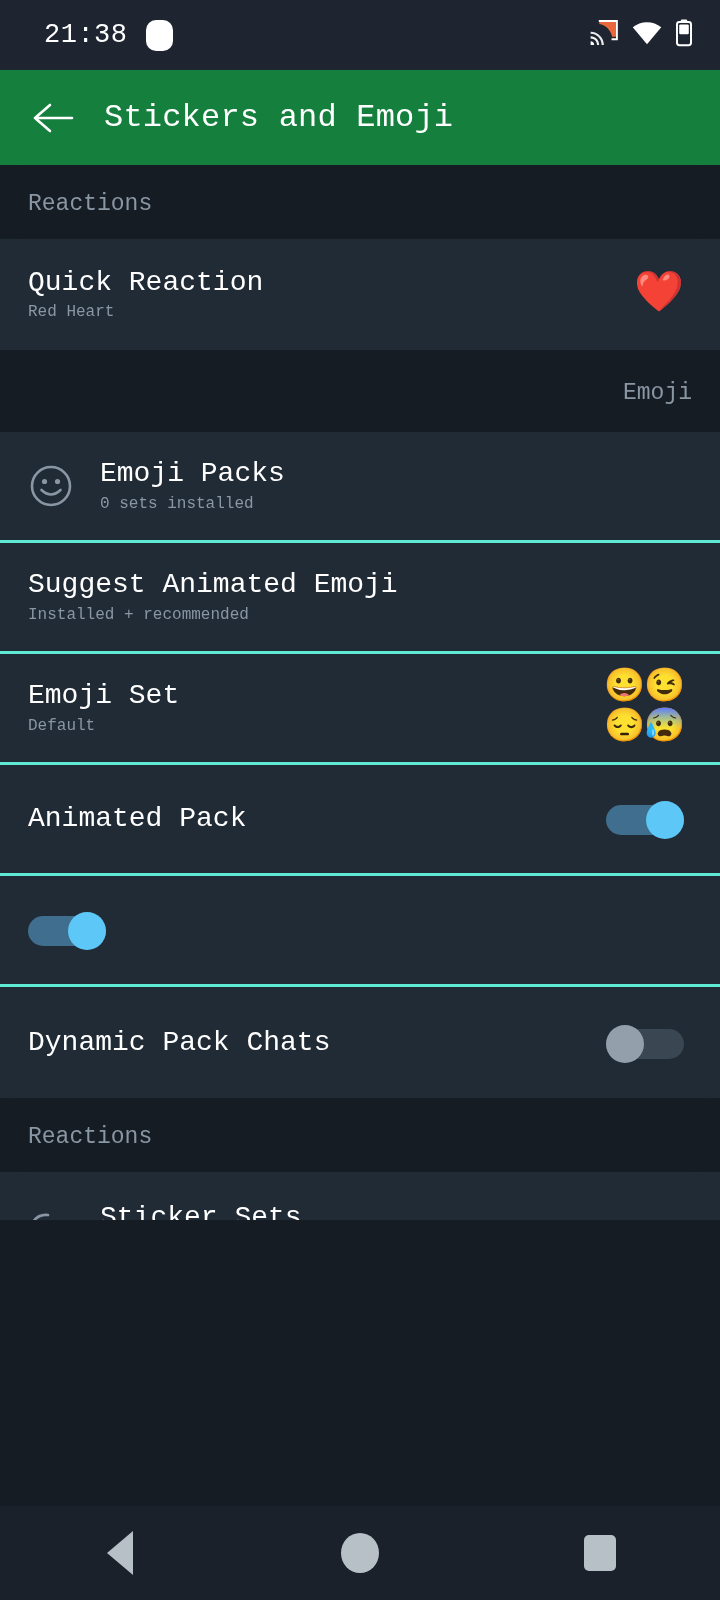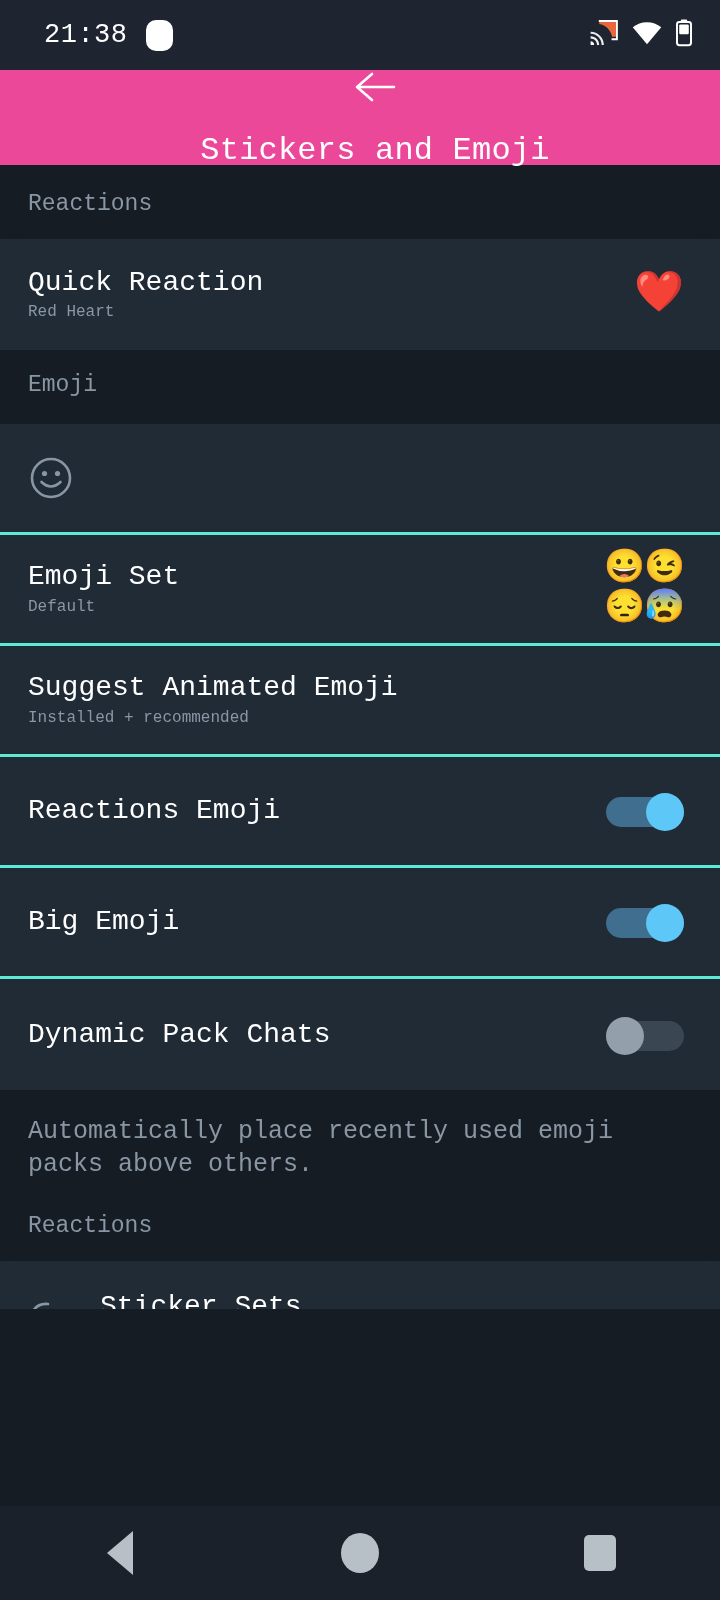--- a/index.html
+++ b/index.html
@@ -17,32 +17,32 @@
     display:flex; align-items:center; justify-content:space-between;
     padding:0 28px 0 44px;
   }
   .sb-left { display:flex; align-items:center; gap:18px; }
   .sb-time { color:#ffffff; font-size:27px; letter-spacing:0.5px; }
   .sb-blob { width:27px; height:31px; background:#ffffff; border-radius:10px; }
   .sb-right { display:flex; align-items:center; gap:14px; }
 
   
   .toolbar {
-    height:95px; background:#ec4899;
-    display:flex; align-items:center; padding-left:30px; gap:28px;flex-direction:column;
+    height:95px; background:#15803d;
+    display:flex; align-items:center; padding-left:30px; gap:28px;
   }
   .back-btn { width:46px; height:46px; display:flex; align-items:center; justify-content:center; cursor:pointer; }
   .toolbar-title { color:#ffffff; font-size:32px; font-weight:400; letter-spacing:0.2px; }
 
   
   .section-header {
     background:#161c24; color:#8996a4;
     font-size:23px; padding:26px 28px 22px 28px;border-radius:26px;
   }
-  .section-header.tall { padding-top:22px; padding-bottom:26px; }
+  .section-header.tall { padding-top:30px; padding-bottom:26px;text-align:right; }
 
   .rows { background:#212b36; }
   .row {
     position:relative; background:#212b36;
     display:flex; align-items:center; justify-content:space-between;
     padding:0 28px; min-height:111px;
     border-bottom:3px solid #5eead4;
   }
   .row:last-child { border-bottom:none; }
   .row-main { display:flex; align-items:center; gap:0; flex:1; min-width:0; }
@@ -171,20 +171,33 @@
     <div class="row">
       <div class="row-main">
         <div class="row-icon">
           <svg width="46" height="46" viewBox="0 0 46 46">
             <circle cx="23" cy="23" r="19" fill="none" stroke="#8996a4" stroke-width="2.6"></circle>
             <circle cx="16.5" cy="18.5" r="2.6" fill="#8996a4"></circle>
             <circle cx="29.5" cy="18.5" r="2.6" fill="#8996a4"></circle>
             <path d="M13.5 27 Q23 36 32.5 27" fill="none" stroke="#8996a4" stroke-width="2.6" stroke-linecap="round"></path>
           </svg>
         </div>
+        <div class="row-texts">
+          <div class="row-title">Emoji Packs</div>
+          <div class="row-sub">0 sets installed</div>
+        </div>
+      </div>
+    </div>
+
+    <div class="row">
+      <div class="row-main">
+        <div class="row-texts">
+          <div class="row-title">Suggest Animated Emoji</div>
+          <div class="row-sub">Installed + recommended</div>
+        </div>
       </div>
     </div>
 
     <div class="row">
       <div class="row-main">
         <div class="row-texts">
           <div class="row-title">Emoji Set</div>
           <div class="row-sub">Default</div>
         </div>
       </div>
@@ -194,46 +207,32 @@
           <span>😉</span>
           <span>😔</span>
           <span>😰</span>
         </div>
       </div>
     </div>
 
     <div class="row">
       <div class="row-main">
         <div class="row-texts">
-          <div class="row-title">Suggest Animated Emoji</div>
-          <div class="row-sub">Installed + recommended</div>
-        </div>
-      </div>
-    </div>
-
-    <div class="row">
-      <div class="row-main">
-        <div class="row-texts">
-          <div class="row-title">Reactions Emoji</div>
+          <div class="row-title">Animated Pack</div>
         </div>
       </div>
       <div class="row-right">
         <div class="toggle on">
           <span class="track"></span>
           <span class="thumb"></span>
         </div>
       </div>
     </div>
 
     <div class="row">
-      <div class="row-main">
-        <div class="row-texts">
-          <div class="row-title">Big Emoji</div>
-        </div>
-      </div>
       <div class="row-right">
         <div class="toggle on">
           <span class="track"></span>
           <span class="thumb"></span>
         </div>
       </div>
     </div>
 
     <div class="row">
       <div class="row-main">
@@ -243,21 +242,20 @@
       </div>
       <div class="row-right">
         <div class="toggle">
           <span class="track"></span>
           <span class="thumb"></span>
         </div>
       </div>
     </div>
   </div>
 
-  <div class="note">Automatically place recently used emoji packs above others.</div>
 
   <div class="section-header">Reactions</div>
   <div class="clip-row">
     <div class="inner">
       <div class="clip-icon">
         <svg width="46" height="46" viewBox="0 0 46 46">
           <path d="M5 28 Q10 20 20 21" fill="none" stroke="#8996a4" stroke-width="2.6" stroke-linecap="round"></path>
         </svg>
       </div>
       <div class="clip-title">Sticker Sets</div>

